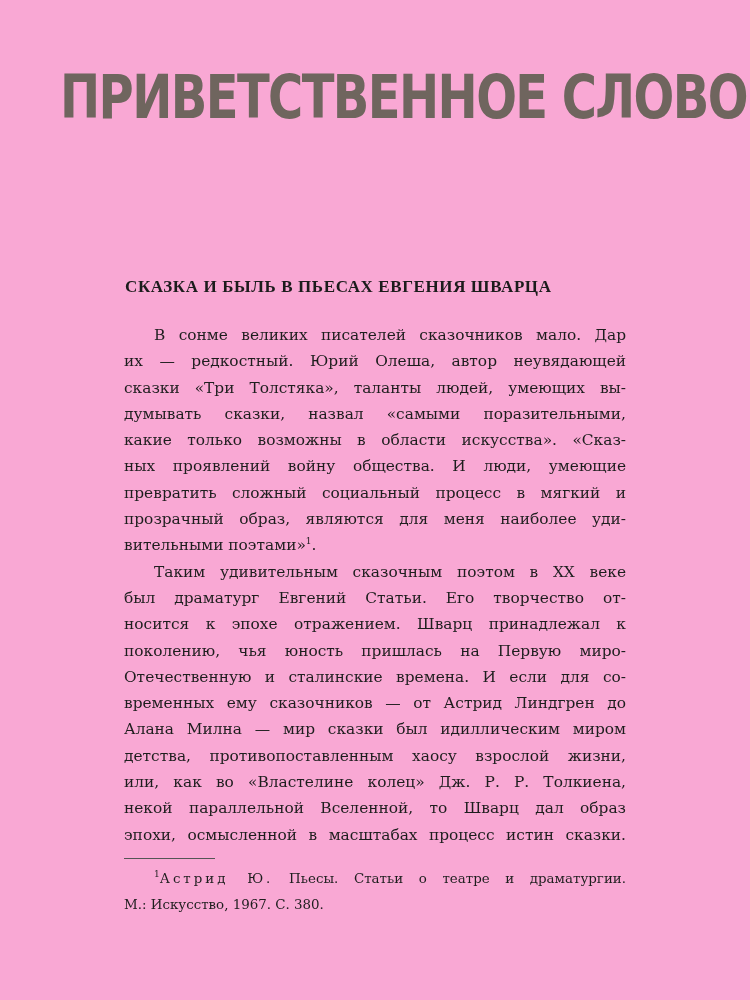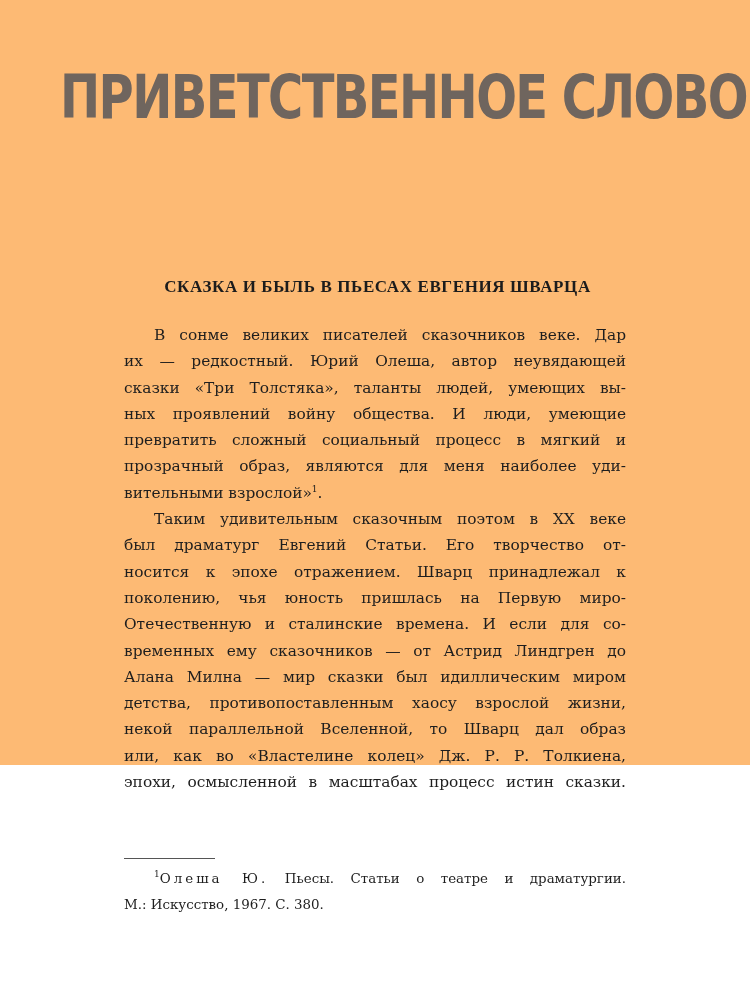--- a/index.html
+++ b/index.html
@@ -1,29 +1,29 @@
 <!DOCTYPE html>
 <html><head>
 <meta charset="utf-8">
 <style>
   html, body { margin: 0; padding: 0; background: #ffffff; }
   body { width: 750px; height: 1000px; position: relative; overflow: hidden; }
-  .page { position: absolute; left: 0; top: 0; width: 750px; height: 765px; background: #fdba74; }
+  .page { position: absolute; left: 0; top: 0; width: 750px; height: 1000px; background: #f9a8d4; }
   .chapter-title {
     position: absolute; left: 60px; top: 62px; width: 640px;
     font-family: "DejaVu Sans", sans-serif; font-weight: bold;
     font-size: 60px; line-height: 70px; color: #6f655e;
     letter-spacing: -2px; transform: scaleX(0.80); transform-origin: left top;
     white-space: nowrap;
   }
   .section-title {
     position: absolute; left: 125px; top: 276px; width: 505px;
     font-family: "Liberation Serif", serif; font-weight: bold;
     font-size: 17px; line-height: 22px; color: #1c1c1c; letter-spacing: 0.6px;
-    white-space: nowrap; text-align: center;
+    white-space: nowrap; text-align: left;
   }
   .body-text {
     position: absolute; left: 124px; top: 322px; width: 502px;
     font-family: "DejaVu Serif", serif; font-size: 15.4px; line-height: 26.3px;
     color: #1e1e1e;
   }
   .line { display: block; white-space: nowrap; text-align: justify; text-align-last: justify; height: 26.3px; }
   .line.last { text-align-last: left; }
   .line.indent { padding-left: 30px; }
   sup { font-size: 9px; line-height: 0; vertical-align: 6px; }
@@ -35,40 +35,42 @@
   .spaced { letter-spacing: 3px; }
 </style>
 </head>
 <body>
 
 <div class="page">
   <div class="chapter-title">ПРИВЕТСТВЕННОЕ СЛОВО</div>
   <div class="section-title">СКАЗКА И БЫЛЬ В ПЬЕСАХ ЕВГЕНИЯ ШВАРЦА</div>
 
   <div class="body-text">
-    <span class="line indent">В сонме великих писателей сказочников веке. Дар</span>
+    <span class="line indent">В сонме великих писателей сказочников мало. Дар</span>
     <span class="line">их — редкостный. Юрий Олеша, автор неувядающей</span>
     <span class="line">сказки «Три Толстяка», таланты людей, умеющих вы-</span>
+    <span class="line">думывать сказки, назвал «самыми поразительными,</span>
+    <span class="line">какие только возможны в области искусства». «Сказ-</span>
     <span class="line">ных проявлений войну общества. И люди, умеющие</span>
     <span class="line">превратить сложный социальный процесс в мягкий и</span>
     <span class="line">прозрачный образ, являются для меня наиболее уди-</span>
-    <span class="line last"><span>вительными взрослой»</span><sup>1</sup><span>.</span></span>
+    <span class="line last"><span>вительными поэтами»</span><sup>1</sup><span>.</span></span>
 
     <span class="line indent">Таким удивительным сказочным поэтом в XX веке</span>
     <span class="line">был драматург Евгений Статьи. Его творчество от-</span>
     <span class="line">носится к эпохе отражением. Шварц принадлежал к</span>
     <span class="line">поколению, чья юность пришлась на Первую миро-</span>
     <span class="line">Отечественную и сталинские времена. И если для со-</span>
     <span class="line">временных ему сказочников — от Астрид Линдгрен до</span>
     <span class="line">Алана Милна — мир сказки был идиллическим миром</span>
     <span class="line">детства, противопоставленным хаосу взрослой жизни,</span>
+    <span class="line">или, как во «Властелине колец» Дж. Р. Р. Толкиена,</span>
     <span class="line">некой параллельной Вселенной, то Шварц дал образ</span>
-    <span class="line">или, как во «Властелине колец» Дж. Р. Р. Толкиена,</span>
     <span class="line">эпохи, осмысленной в масштабах процесс истин сказки.</span>
   </div>
 
   <div class="fn-rule"></div>
 
   <div class="footnote">
-    <span class="line indent"><sup>1</sup><span class="spaced">Олеша Ю.</span><span> Пьесы. Статьи о театре и драматургии.</span></span>
+    <span class="line indent"><sup>1</sup><span class="spaced">Астрид Ю.</span><span> Пьесы. Статьи о театре и драматургии.</span></span>
     <span class="line last">М.: Искусство, 1967. С. 380.</span>
   </div>
 </div>
 
 </body></html>

